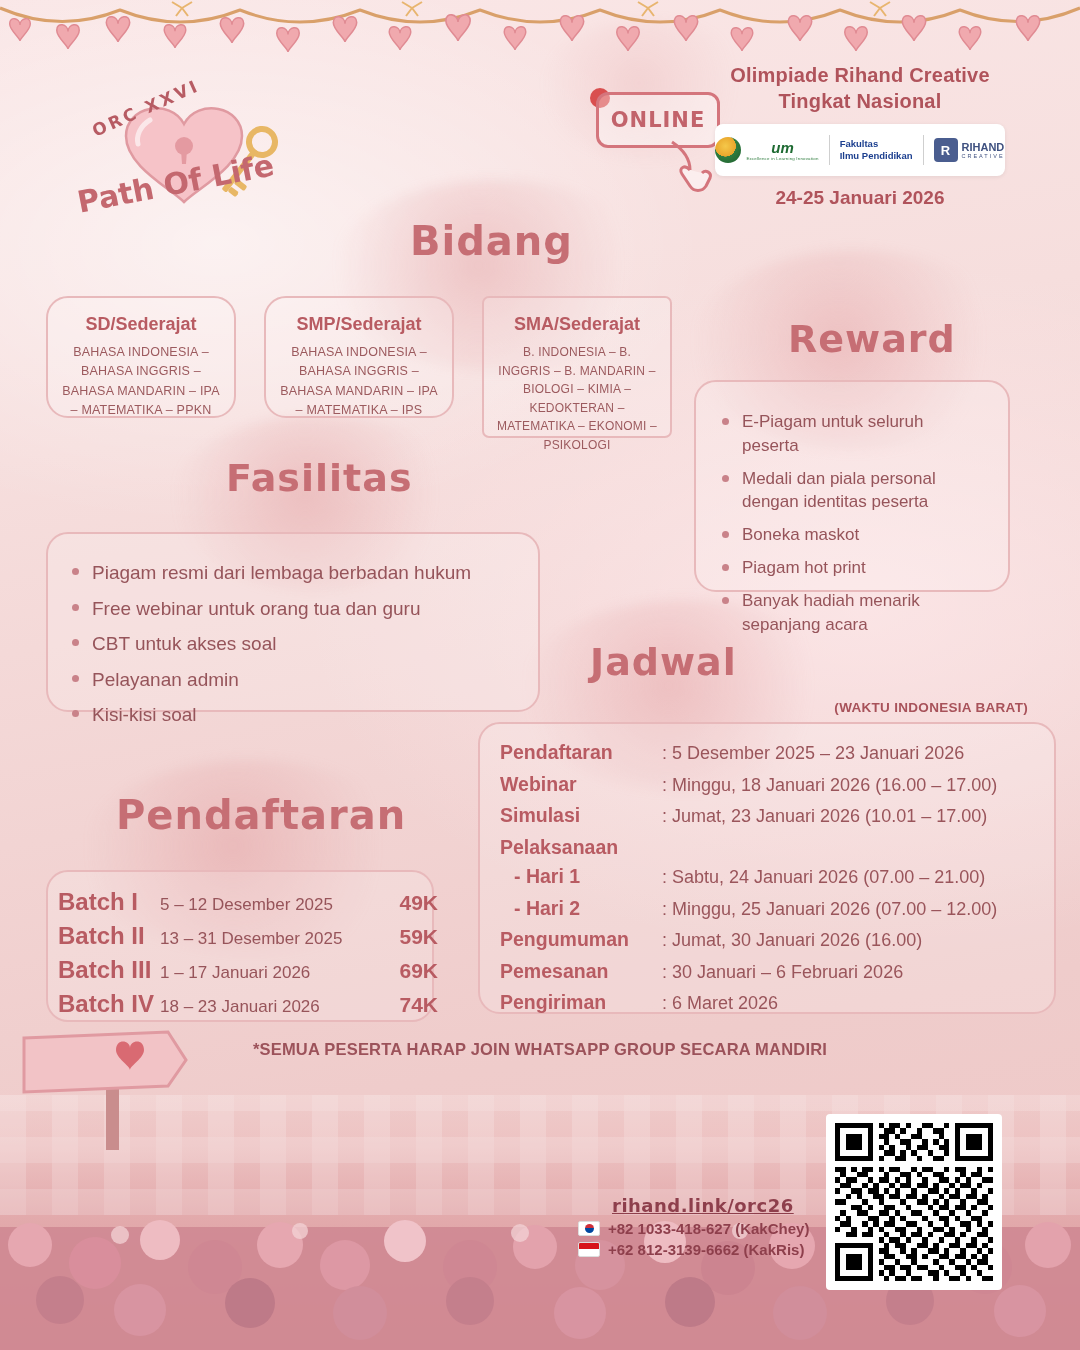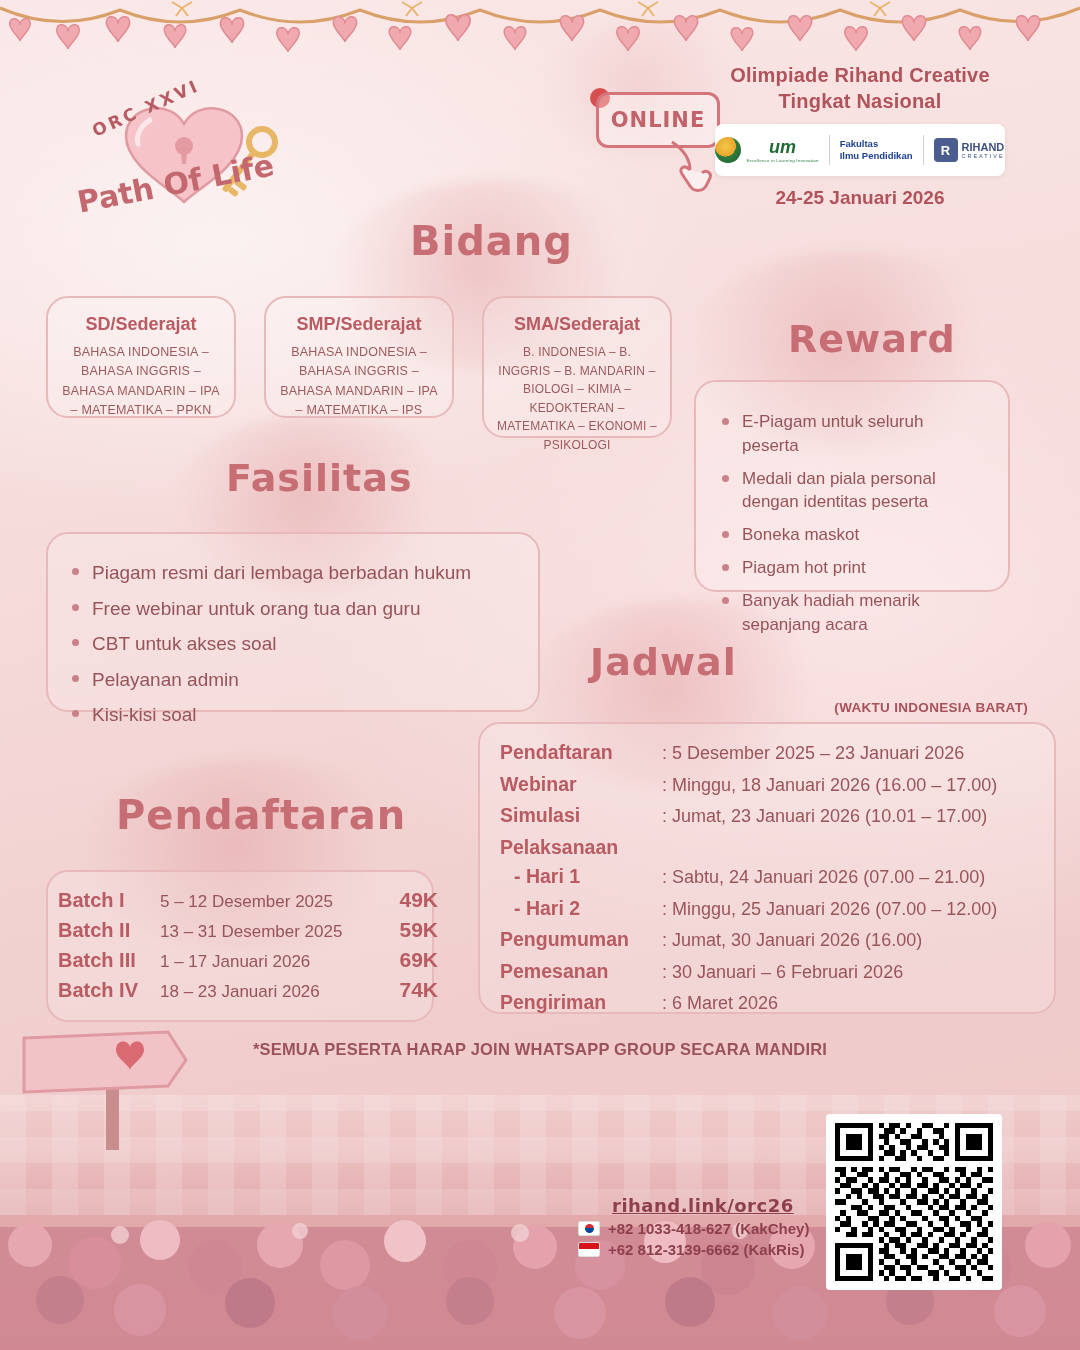--- a/index.html
+++ b/index.html
@@ -74,21 +74,21 @@
     margin: 10px auto 0; width: 290px; height: 52px;
     background: #ffffff; border-radius: 8px;
     display: flex; align-items: center; justify-content: center; gap: 10px;
     box-shadow: 0 1px 4px rgba(0,0,0,0.08);
   }
   .um-logo { display: flex; align-items: center; gap: 5px; }
   .um-circle {
     width: 26px; height: 26px; border-radius: 50%;
     background: radial-gradient(circle at 40% 35%, #f5c84a 0%, #e9a62c 45%, #2f7d3f 46%, #1d5c2d 100%);
   }
-  .um-text { font-size: 18px; font-weight: bold; color: #1f6b33; font-style: italic; }
+  .um-text { font-size: 15px; font-weight: bold; color: #1f6b33; font-style: italic; }
   .um-sub { font-size: 4.4px; color: #2f7d3f; letter-spacing: 0.2px; }
   .bar-div { width: 1px; height: 30px; background: #cfcfcf; }
   .fak { font-size: 9.5px; font-weight: bold; color: #1c3f8f; line-height: 1.25; text-align: left; }
   .rihand { display: flex; align-items: center; gap: 4px; }
   .rh-sq {
     width: 24px; height: 24px; border-radius: 4px;
     background: #4a5d8f; color: #fff; font-size: 13px; font-weight: bold;
     display: flex; align-items: center; justify-content: center;
   }
   .rh-txt { font-size: 11px; font-weight: bold; color: #3f5180; line-height: 1.1; text-align: left; }
@@ -153,21 +153,21 @@
   .jad-lbl.indent { padding-left: 14px; }
   .jad-val {
     font-size: 18px; color: #9a555b; line-height: 1.7;
   }
 
   
   .batch-grid { position: absolute; left: 58px; top: 888px; width: 380px; }
   .batch-row { display: flex; align-items: baseline; margin-bottom: 6px; }
   .batch-name {
     width: 102px; flex: 0 0 102px;
-    font-size: 20px; font-weight: bold; color: #b85b62;
+    font-size: 24px; font-weight: bold; color: #b85b62;
   }
   .batch-date { flex: 1; font-size: 17px; color: #97545a; }
   .batch-price {
     width: 62px; text-align: right;
     font-size: 21px; font-weight: bold; color: #b85b62;
   }
 
   .note {
     position: absolute; left: 0; top: 1040px; width: 1080px; text-align: center;
     font-size: 16.5px; font-weight: bold; color: #9c525a; letter-spacing: 0.2px;
@@ -359,21 +359,21 @@
   <div class="sec-title" style="left:410px; top:218px; font-size:40px;">Bidang</div>
 
   <div class="card bidang-card" style="left:46px; top:296px; width:190px; height:122px;">
     <div class="bt">SD/Sederajat</div>
     <div class="bl">BAHASA INDONESIA – BAHASA INGGRIS – BAHASA MANDARIN – IPA – MATEMATIKA – PPKN</div>
   </div>
   <div class="card bidang-card" style="left:264px; top:296px; width:190px; height:122px;">
     <div class="bt">SMP/Sederajat</div>
     <div class="bl">BAHASA INDONESIA – BAHASA INGGRIS – BAHASA MANDARIN – IPA – MATEMATIKA – IPS</div>
   </div>
-  <div class="card bidang-card" style="left:482px; top:296px; width:190px; height:142px;">
+  <div class="card bidang-card" style="left:482px; top:296px; width:190px; height:142px;border-radius:7px;">
     <div class="bt">SMA/Sederajat</div>
     <div class="bl" style="font-size:12px;">B. INDONESIA – B. INGGRIS – B. MANDARIN – BIOLOGI – KIMIA – KEDOKTERAN – MATEMATIKA – EKONOMI – PSIKOLOGI</div>
   </div>
 
   <div class="sec-title" style="left:788px; top:298px; font-size:38px;margin-top:19px;">Reward</div>
 
   <div class="card" style="left:694px; top:380px; width:316px; height:212px;">
     <ul class="bullets" id="reward-list" style="padding:20px 18px 0 14px;">
       <li>E-Piagam untuk seluruh peserta</li>
       <li>Medali dan piala personal dengan identitas peserta</li>

